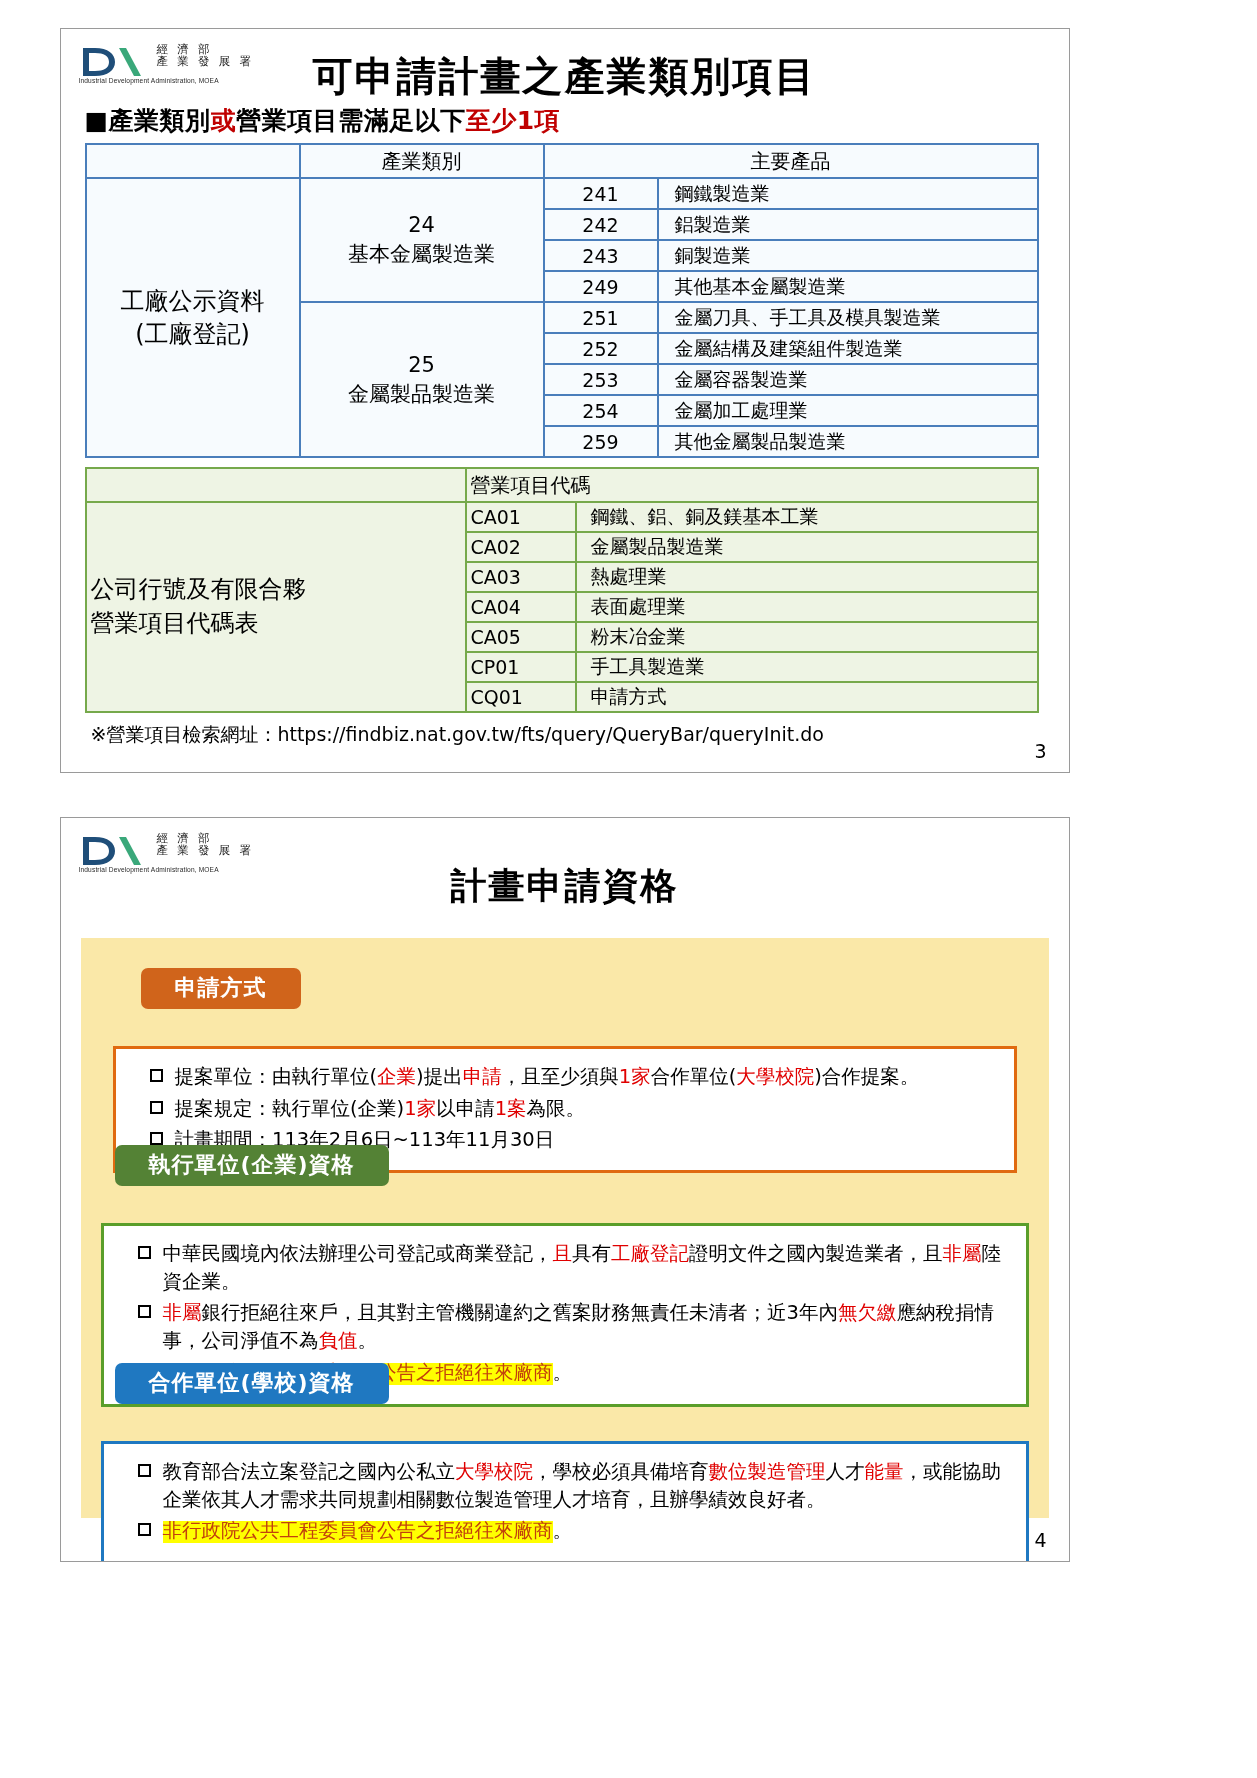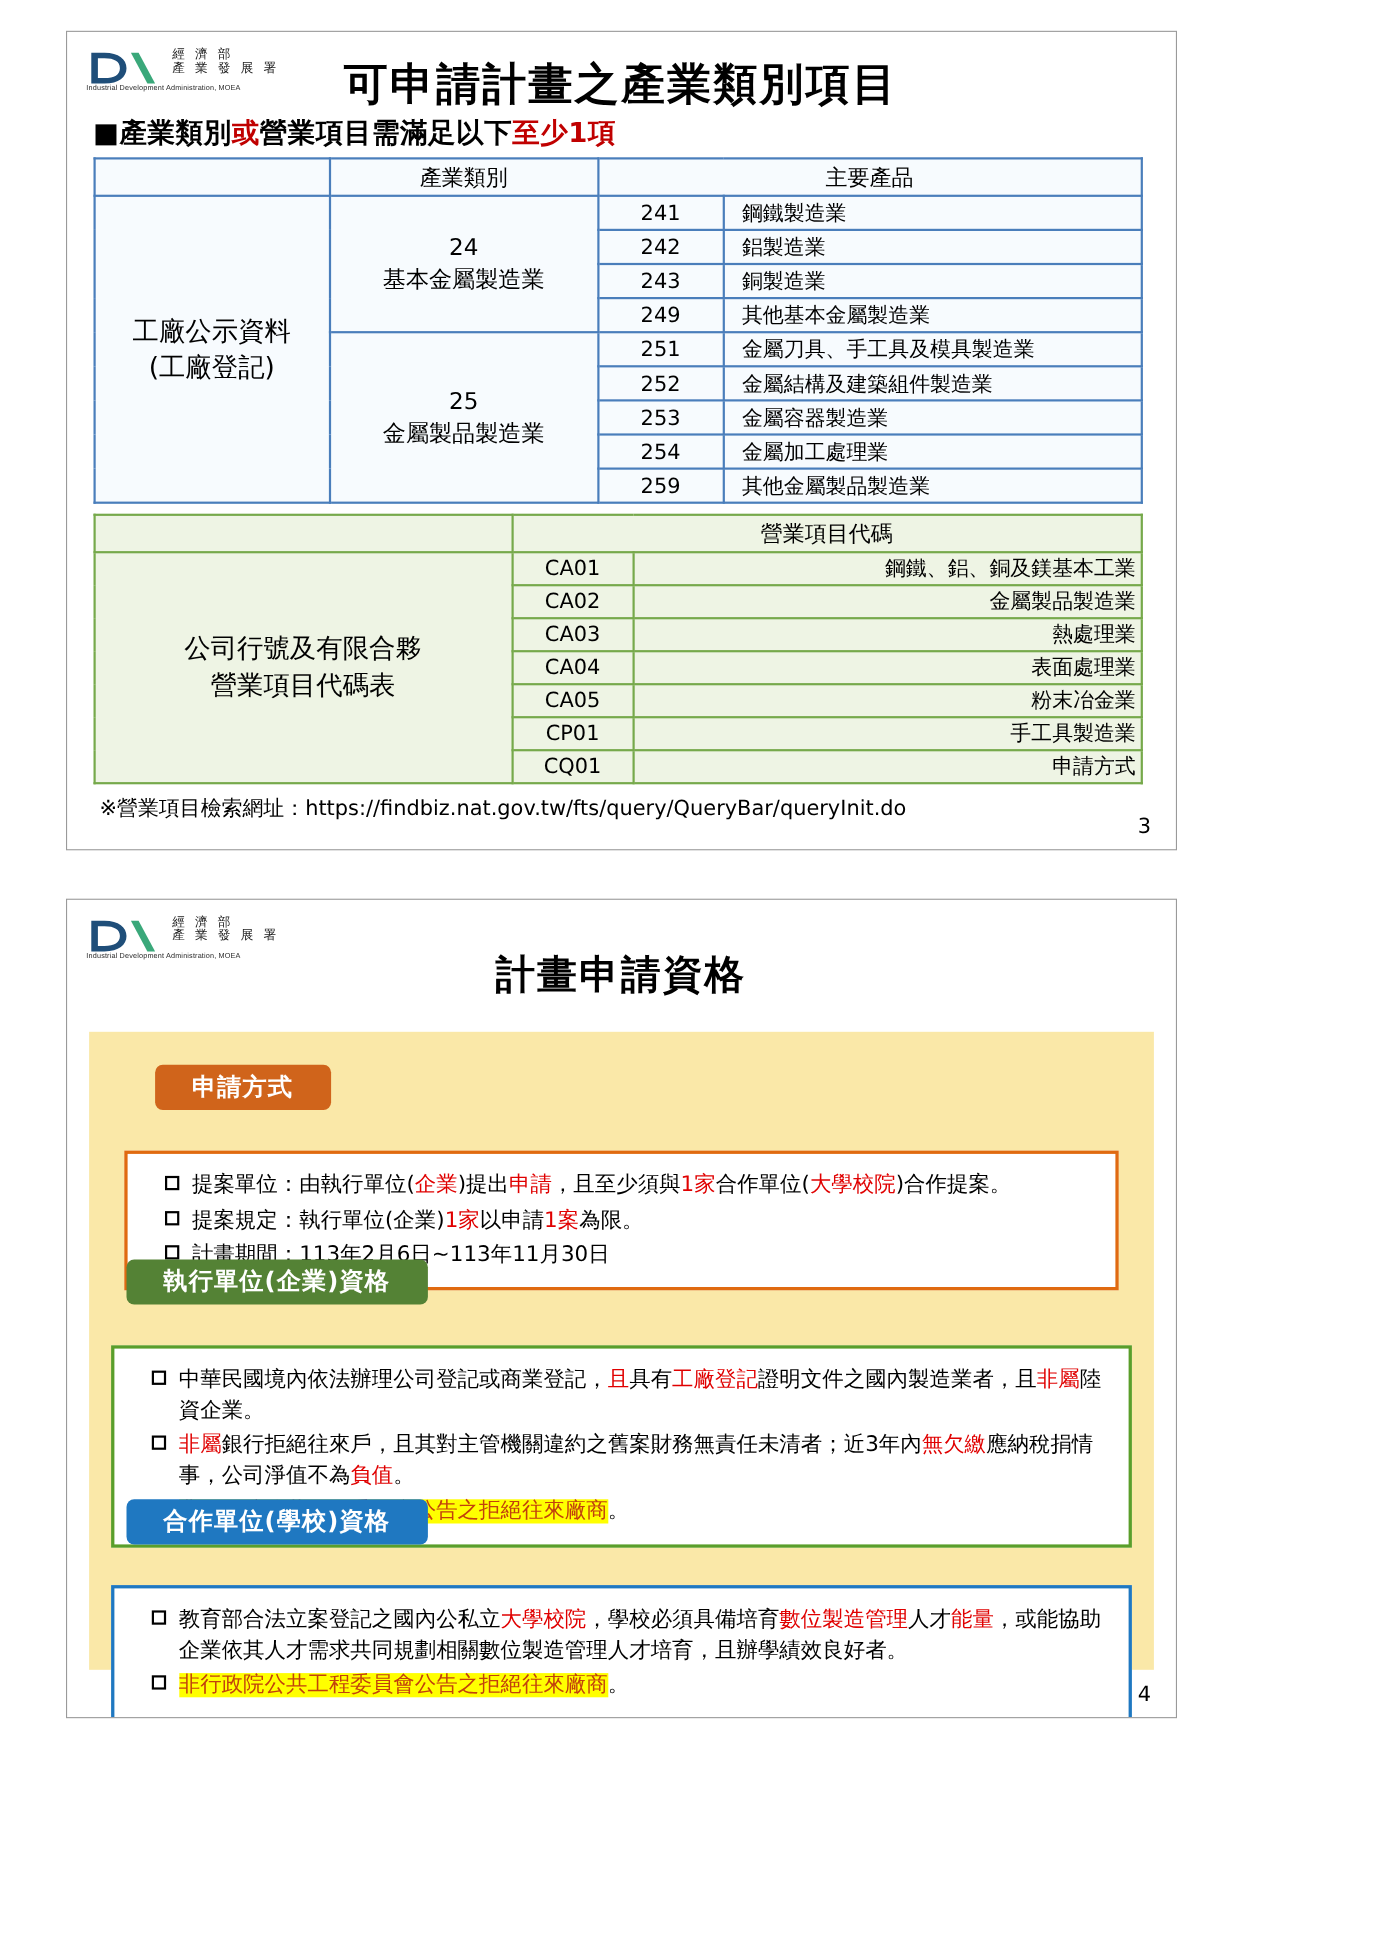--- a/index.html
+++ b/index.html
@@ -150,34 +150,33 @@
 
   
   table.green {
     width: 952px;
     margin-top: 9px;
   }
   table.green td {
     border: 2px solid #76a94b;
     padding: 1px 4px;
     font-size: 19px;
-    text-align: center;
     background: #eef4e4;
     color: #000;
   }
   table.green td.name {
     font-size: 24px;
     line-height: 1.4;
   }
   table.green td.hdr {
     font-size: 20px;
     height: 30px;
   }
   table.green td.desc {
-    text-align: right;
+    text-align: left;
     padding-left: 14px;
     font-size: 19px;
   }
   .grow { height: 30px; }
 
   .page-num {
     position: absolute;
     right: 22px;
     bottom: 10px;
     font-size: 19px;

